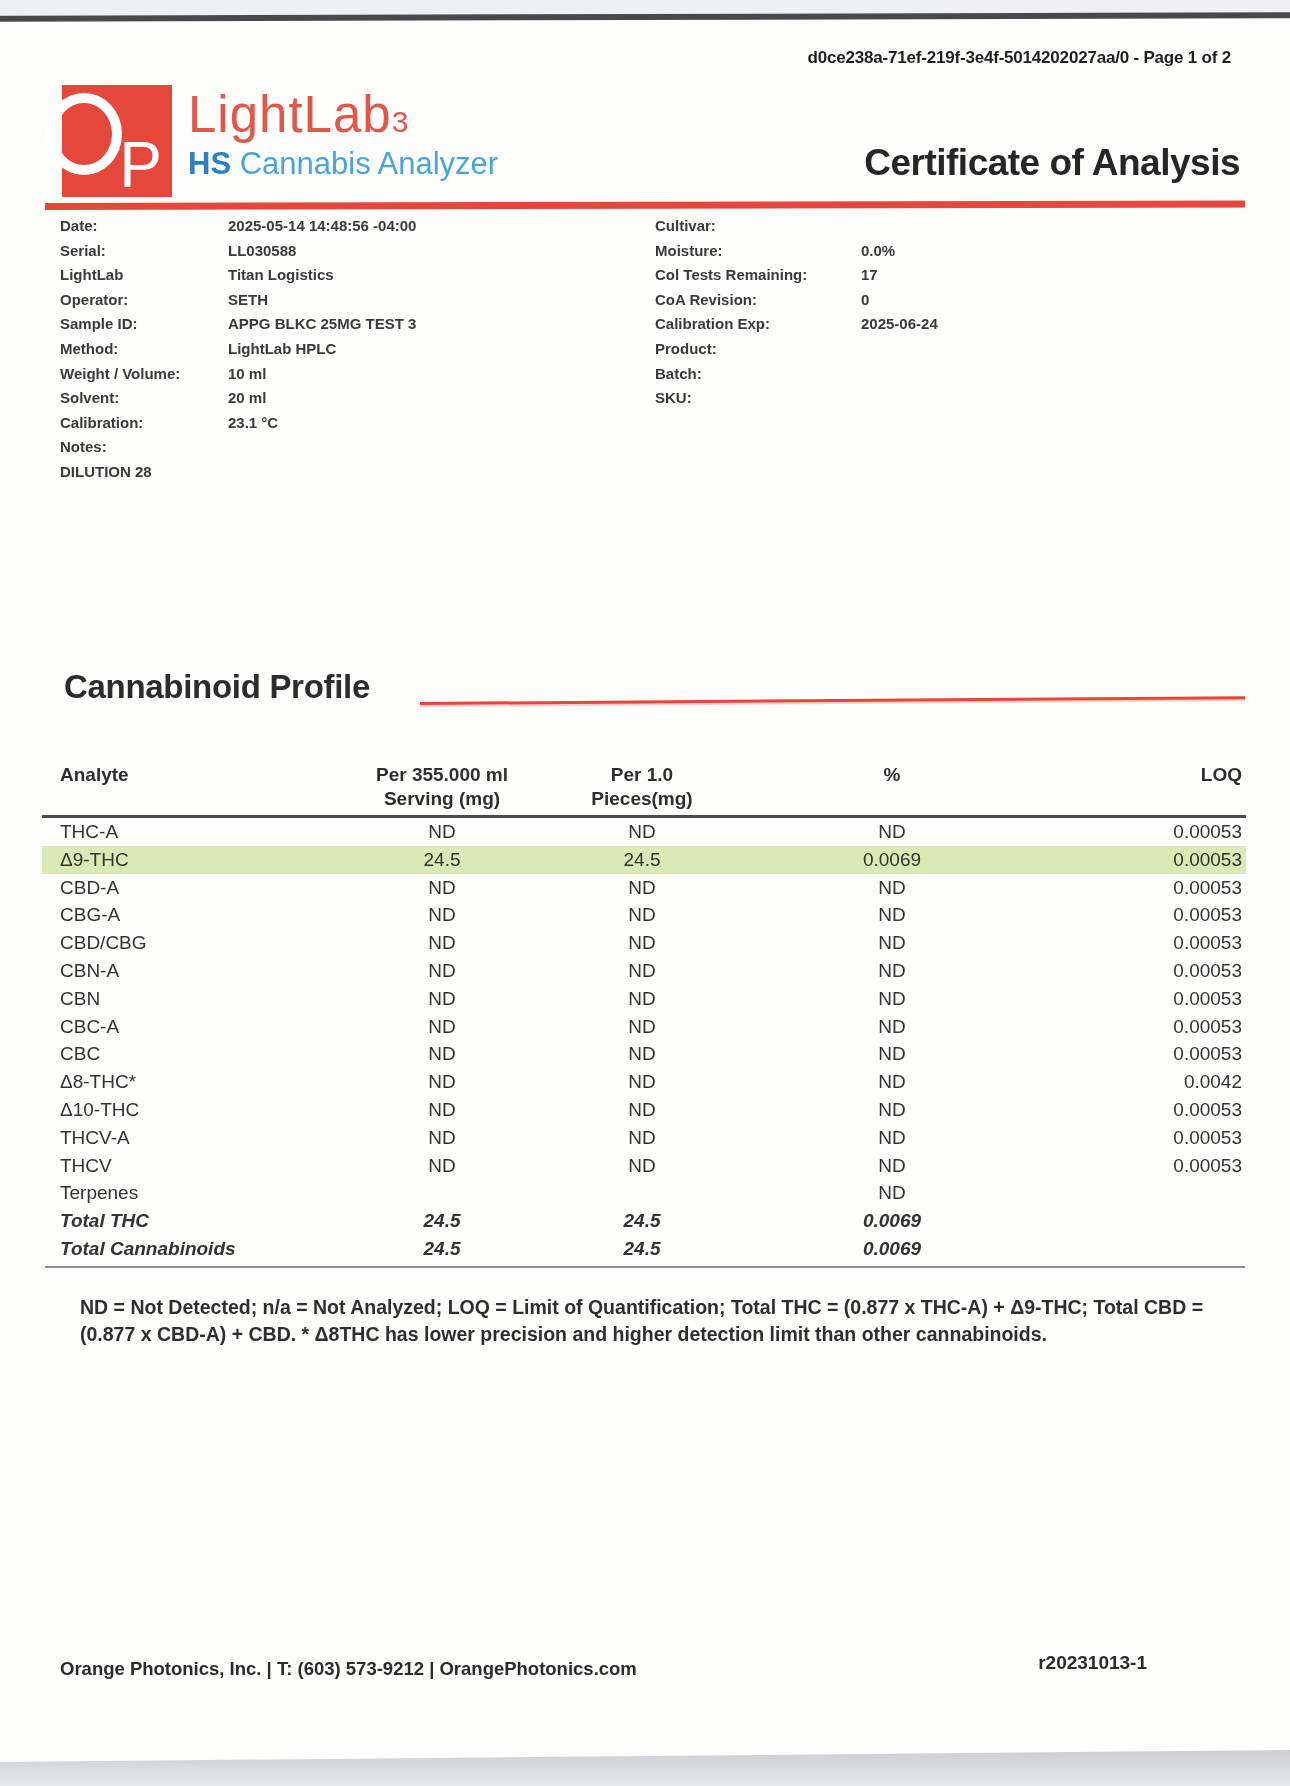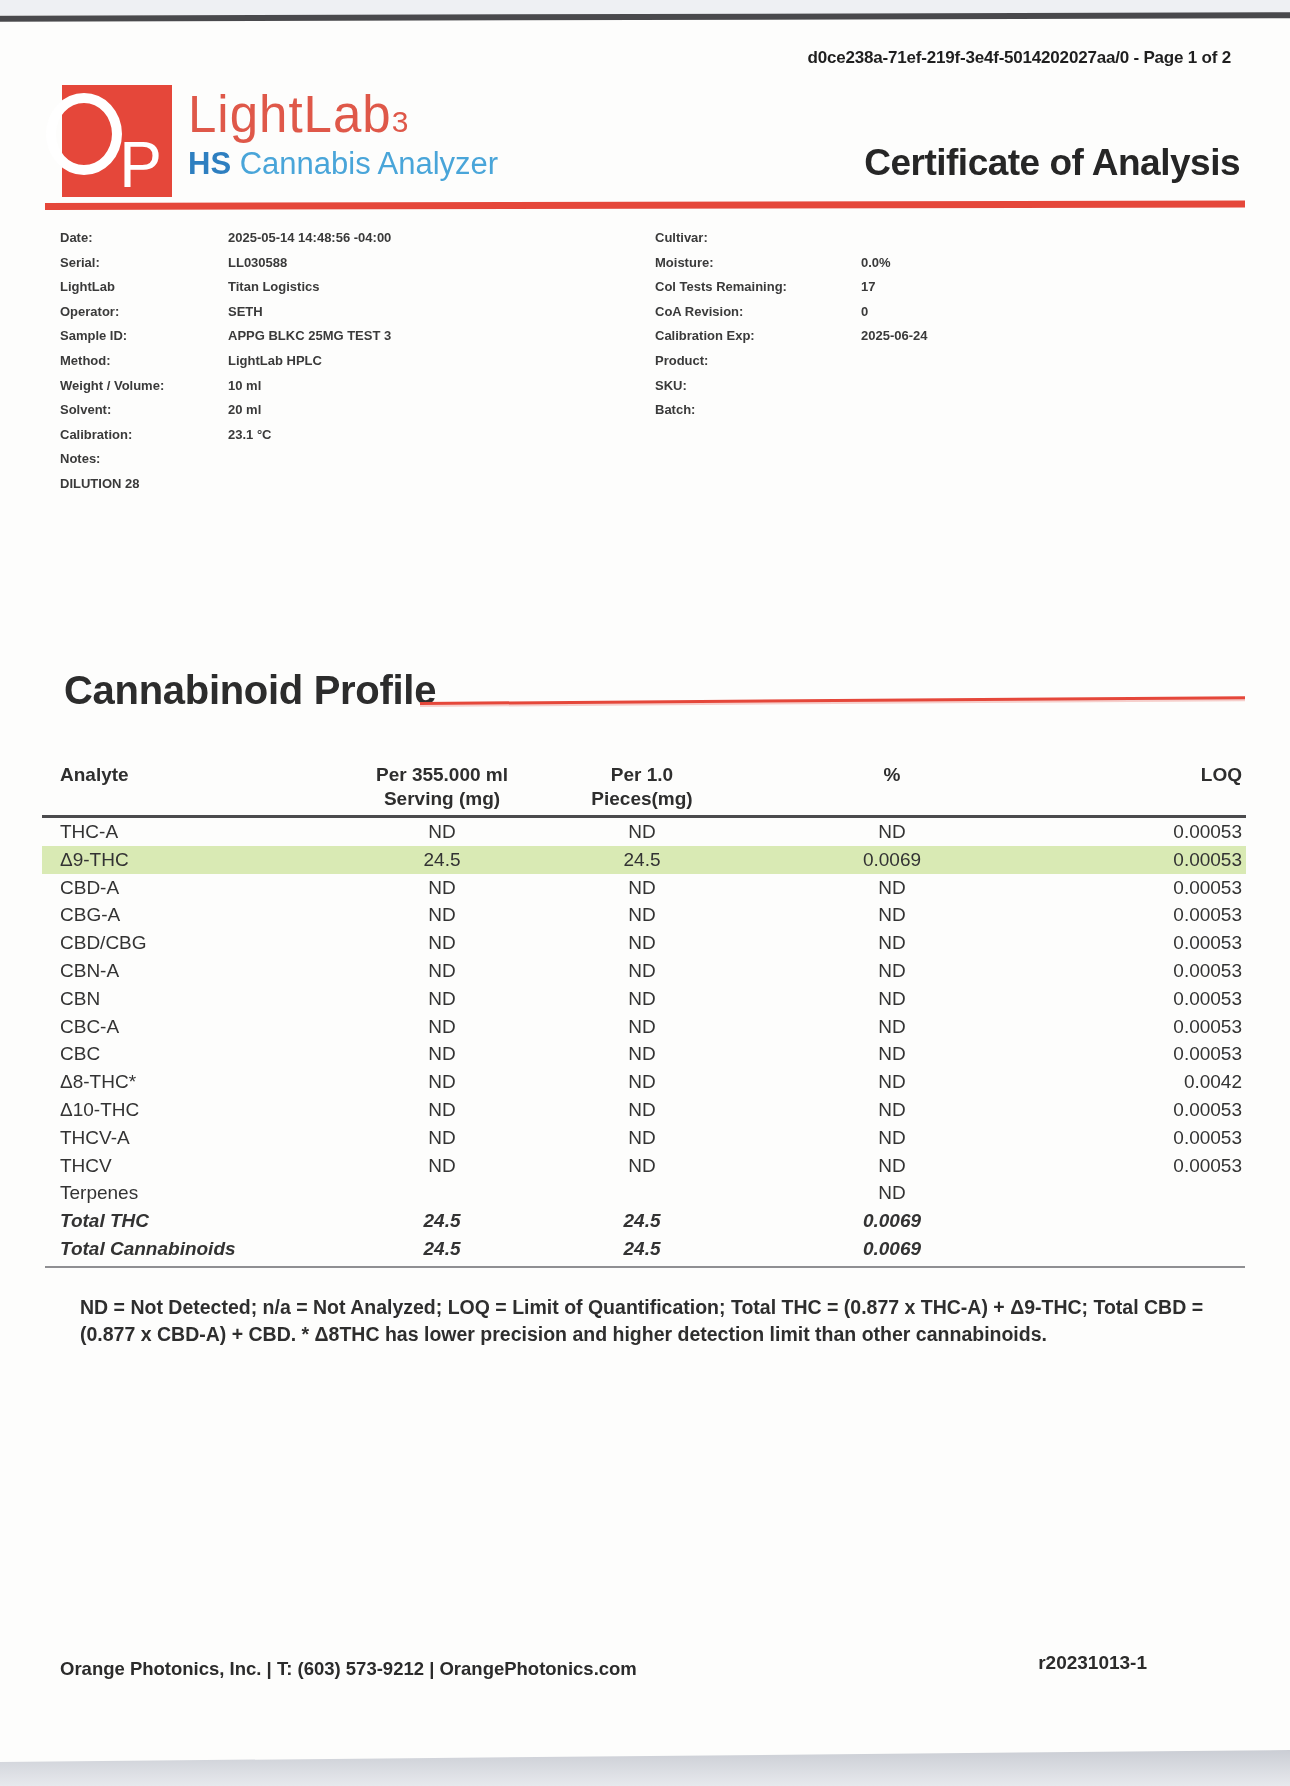--- a/index.html
+++ b/index.html
@@ -25,30 +25,30 @@
   .brand-line { font-size:51px; line-height:1.0; color:var(--brand-coral,#df5849); letter-spacing:1px; font-weight:400; }
   .brand-num { font-size:30px; letter-spacing:0; }
   .tagline { margin-top:8px; font-size:31px; line-height:1.0; }
   .tag-hs { color:var(--blue-bold,#2e7fc0); font-weight:700; }
   .tag-rest { color:var(--blue-light,#49a5d9); font-weight:400; }
 
   .cert-title { position:absolute; top:142px; right:50px; font-size:37px; font-weight:600; color:#262626; letter-spacing:-0.5px; }
   .header-rule { position:absolute; top:203px; left:45px; width:1200px; height:7px; background:var(--brand-red,#e5473a); transform:rotate(-0.12deg); transform-origin:left center; }
 
   
-  .meta { position:absolute; top:226px; font-size:13px; line-height:24.6px; font-weight:600; color:#3a3a3a; }
+  .meta { position:absolute; top:214px; font-size:15px; line-height:24.6px; font-weight:600; color:#3a3a3a; }
   .meta-left { left:60px; width:575px; }
   .meta-right { left:655px; width:520px; }
   .meta-row { display:flex; }
   .meta-left .meta-label { width:168px; flex:none; }
   .meta-right .meta-label { width:206px; flex:none; }
   .meta-value { flex:1; }
 
   
-  .section-head { position:absolute; left:64px; top:668px; font-size:40px; font-weight:600; color:#2c2c2c; letter-spacing:-0.3px; }
+  .section-head { position:absolute; left:64px; top:668px; font-size:33px; font-weight:600; color:#2c2c2c; letter-spacing:-0.3px; }
   .section-rule { position:absolute; left:420px; top:702px; width:825px; height:3px; background:var(--brand-red,#e5473a); transform:rotate(-0.4deg); transform-origin:left center; box-shadow:0 2px 0 rgba(229,71,58,0.25); }
 
   
   .cann-table { position:absolute; left:42px; top:755px; width:1204px; border-collapse:collapse; table-layout:fixed; }
   .cann-table th { font-size:19px; font-weight:700; color:#2e2e2e; line-height:24px; padding:8px 0 4px 0; border-bottom:3px solid #4b4b4d; vertical-align:top; }
   .cann-table th.c1 { text-align:left; padding-left:18px; }
   .cann-table td { font-size:19px; font-weight:400; color:#333; height:27.8px; line-height:27.8px; padding:0; }
   .col1 { width:280px; } .col2 { width:240px; } .col3 { width:160px; } .col4 { width:340px; } .col5 { width:184px; }
   .c1 { text-align:left; padding-left:18px !important; }
   .c2, .c3, .c4 { text-align:center; }
@@ -151,25 +151,25 @@
       </div>
       <div class="meta-row">
         <span class="meta-label">Calibration Exp:</span>
         <span class="meta-value">2025-06-24</span>
       </div>
       <div class="meta-row">
         <span class="meta-label">Product:</span>
         <span class="meta-value"></span>
       </div>
       <div class="meta-row">
+        <span class="meta-label">Batch:</span>
+        <span class="meta-value"></span>
+      </div>
+      <div class="meta-row">
         <span class="meta-label">SKU:</span>
-        <span class="meta-value"></span>
-      </div>
-      <div class="meta-row">
-        <span class="meta-label">Batch:</span>
         <span class="meta-value"></span>
       </div>
     </div>
 
   <div class="section-head">Cannabinoid Profile</div>
   <div class="section-rule"></div>
 
   <table class="cann-table">
     <colgroup>
       <col class="col1">

